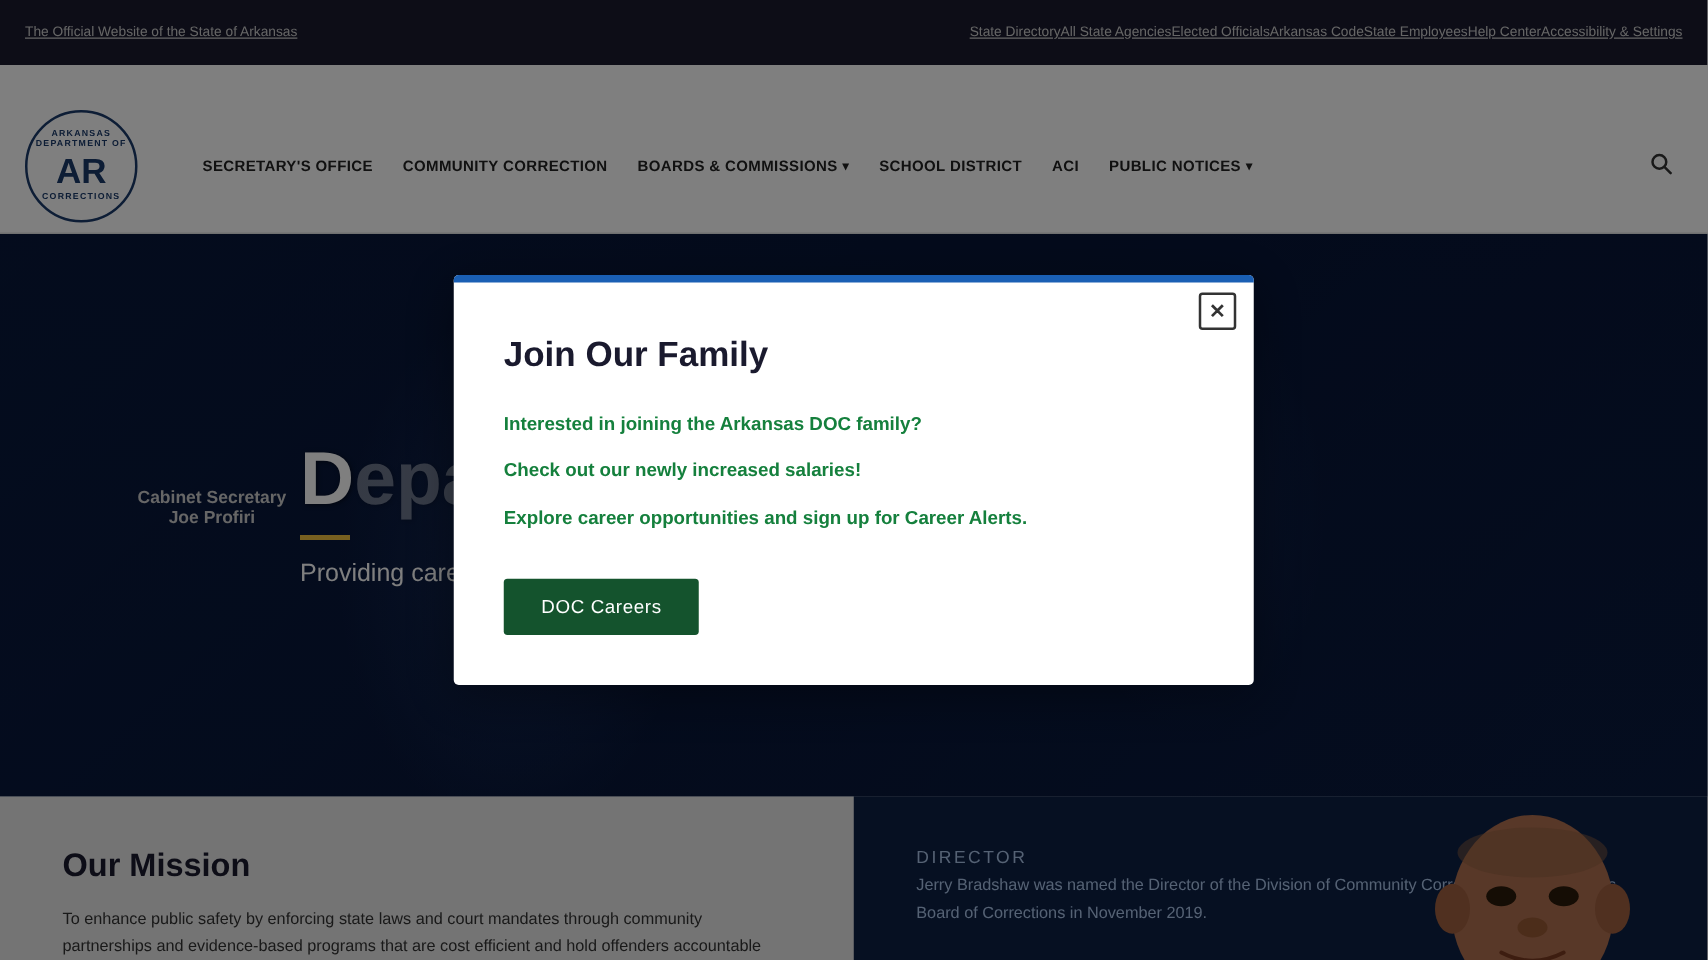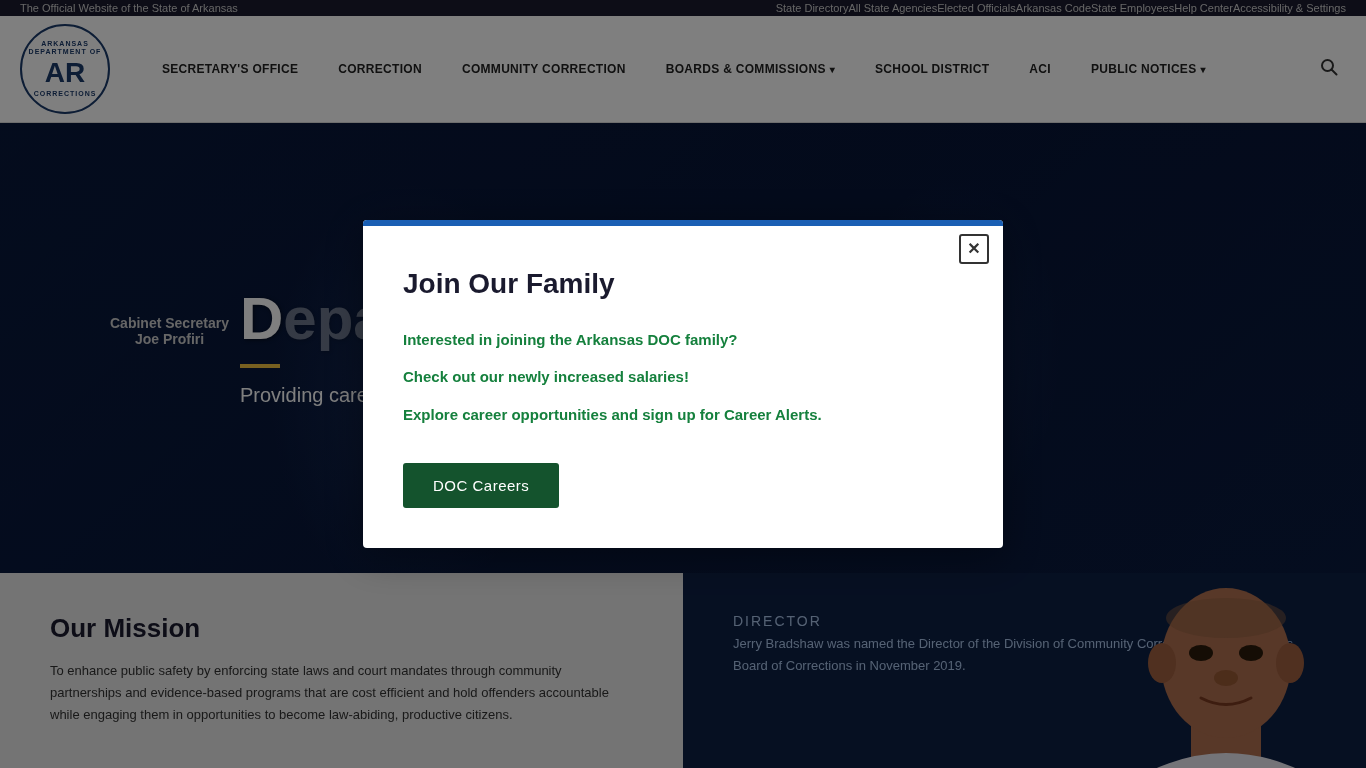--- a/index.html
+++ b/index.html
@@ -3,43 +3,45 @@
   <meta charset="utf-8">
   <style>
     * { box-sizing: border-box; margin: 0; padding: 0; }
     body { font-family: Arial, sans-serif; overflow-x: hidden; }
 
     
     .top-bar {
       background: #1a1a2e;
       color: #ccc;
       font-size: 11px;
-      padding: 2px 20px;
+      padding: 20px 20px;
       display: flex;
       justify-content: space-between;
       align-items: center;
+      text-decoration: underline;
     }
     .top-bar-links {
       display: flex;
     }
     .top-bar-links a {
       color: #ccc;
       text-decoration: none;
       font-size: 11px;
     }
 
     
     .header {
       background: #fff;
       display: flex;
       align-items: center;
       padding: 0 20px;
       border-bottom: 1px solid #ddd;
       position: relative;
       z-index: 100;
+      margin-top: 28px;
     }
     .logo-wrap {
       width: 120px;
       flex-shrink: 0;
       padding: 8px 0;
     }
     .logo-circle {
       width: 90px;
       height: 90px;
       border-radius: 50%;
@@ -61,21 +63,21 @@
     .logo-ar {
       font-size: 28px;
       font-weight: bold;
       color: #1a3a6b;
       display: block;
     }
 
     nav {
       display: flex;
       align-items: flex-start;
-      gap: 16px;
+      gap: 0;
       flex: 1;
       padding-left: 10px;
     }
     .nav-item {
       padding: 28px 12px;
       font-size: 12px;
       font-weight: 700;
       color: #222;
       text-transform: uppercase;
       cursor: pointer;
@@ -135,21 +137,21 @@
       margin: 12px 0;
     }
     .hero-subtitle {
       font-size: 20px;
       max-width: 500px;
       line-height: 1.5;
     }
     .cabinet-label {
       position: absolute;
       left: 110px;
-      top: 192px;
+      top: 202px;
       color: #ccc;
       text-align: center;
       font-size: 14px;
       font-weight: 600;
       z-index: 5;
     }
 
     
     .bottom-section {
       display: flex;
@@ -303,21 +305,20 @@
     <div class="logo-circle">
       <div class="logo-circle-inner">
         <span style="font-size:7px;letter-spacing:1px;color:#1a3a6b;display:block;">ARKANSAS DEPARTMENT OF</span>
         <span class="logo-ar">AR</span>
         <span style="font-size:7px;letter-spacing:1px;color:#1a3a6b;display:block;">CORRECTIONS</span>
       </div>
     </div>
   </div>
   <nav>
     <a href="#" class="nav-item">SECRETARY'S OFFICE</a>
-    <a href="#" class="nav-item">CORRECTION</a>
     <a href="#" class="nav-item">COMMUNITY CORRECTION</a>
     <a href="#" class="nav-item has-dropdown">BOARDS &amp; COMMISSIONS</a>
     <a href="#" class="nav-item">SCHOOL DISTRICT</a>
     <a href="#" class="nav-item">ACI</a>
     <a href="#" class="nav-item has-dropdown">PUBLIC NOTICES</a>
   </nav>
   <div class="nav-search">
     <svg width="18" height="18" viewBox="0 0 18 18" fill="none">
       <circle cx="7.5" cy="7.5" r="5.5" stroke="#333" stroke-width="2"></circle>
       <line x1="11.5" y1="11.5" x2="16.5" y2="16.5" stroke="#333" stroke-width="2" stroke-linecap="round"></line>

